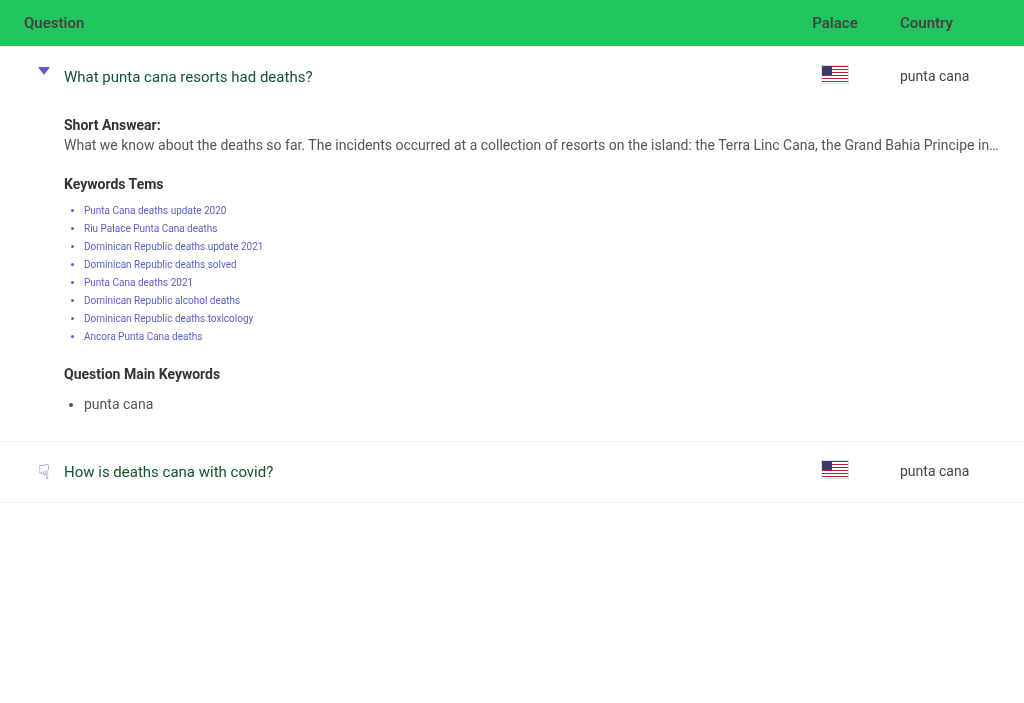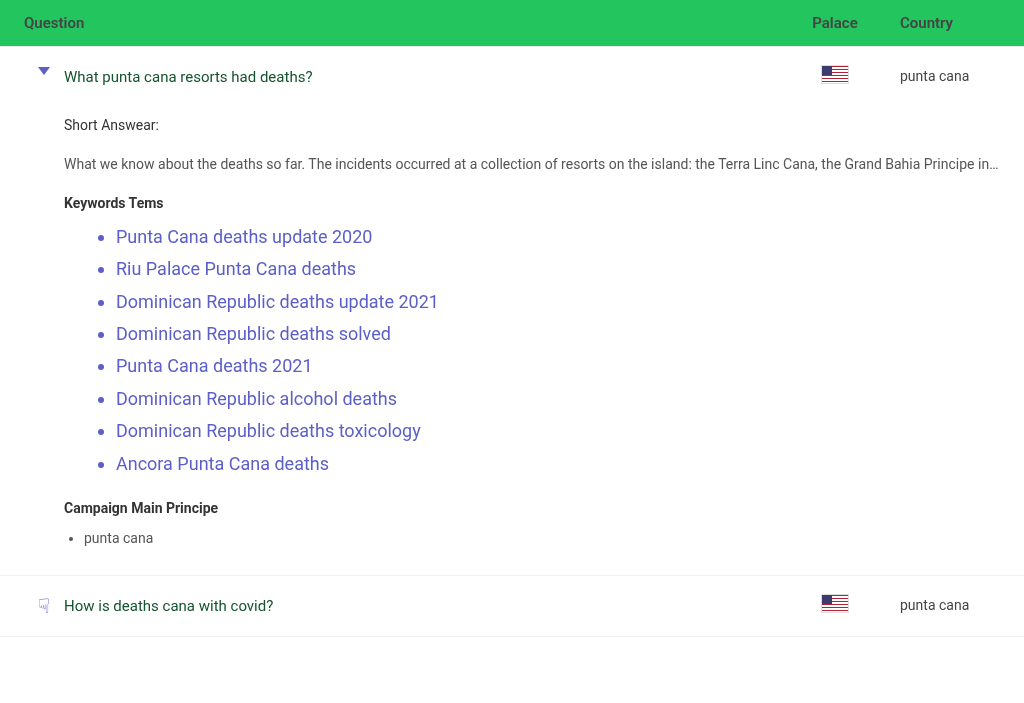--- a/index.html
+++ b/index.html
@@ -149,23 +149,23 @@
     }
 
     
     .expanded-panel {
       padding: 10px 24px 24px 64px;
       background: #fff;
     }
 
     .short-answer-label {
       font-size: 14px;
-      font-weight: 400;
-      color: #333;
-      margin-bottom: 20px;
+      font-weight: 700;
+      color: #333;
+      margin-bottom: 1px;
     }
 
     .short-answer-text {
       font-size: 14px;
       color: #555;
       line-height: 1.6;
       margin-bottom: 20px;
       overflow: hidden;
       white-space: nowrap;
       text-overflow: ellipsis;
@@ -179,24 +179,23 @@
       margin-bottom: 10px;
     }
 
     .related-terms-list {
       list-style: disc;
       padding-left: 20px;
       margin-bottom: 20px;
     }
 
     .related-terms-list li {
-      font-size: 18px;
+      font-size: 10px;
       color: #5b5fc7;
       line-height: 1.8;
-      margin-left: 32px;
     }
 
     .campaign-keywords-label {
       font-size: 14px;
       font-weight: 700;
       color: #333;
       margin-bottom: 10px;
     }
 
     .campaign-keywords-list {
@@ -256,21 +255,21 @@
         <li>Punta Cana deaths update 2020</li>
         <li>Riu Palace Punta Cana deaths</li>
         <li>Dominican Republic deaths update 2021</li>
         <li>Dominican Republic deaths solved</li>
         <li>Punta Cana deaths 2021</li>
         <li>Dominican Republic alcohol deaths</li>
         <li>Dominican Republic deaths toxicology</li>
         <li>Ancora Punta Cana deaths</li>
       </ul>
 
-      <div class="campaign-keywords-label">Campaign Main Principe</div>
+      <div class="campaign-keywords-label">Question Main Keywords</div>
       <ul class="campaign-keywords-list">
         <li>punta cana</li>
       </ul>
     </div>
   </div>
 
   <div class="table-row">
     <div class="row-main-2">
       <div class="row-icon">
         <span class="arrow-pointer">☟</span>

